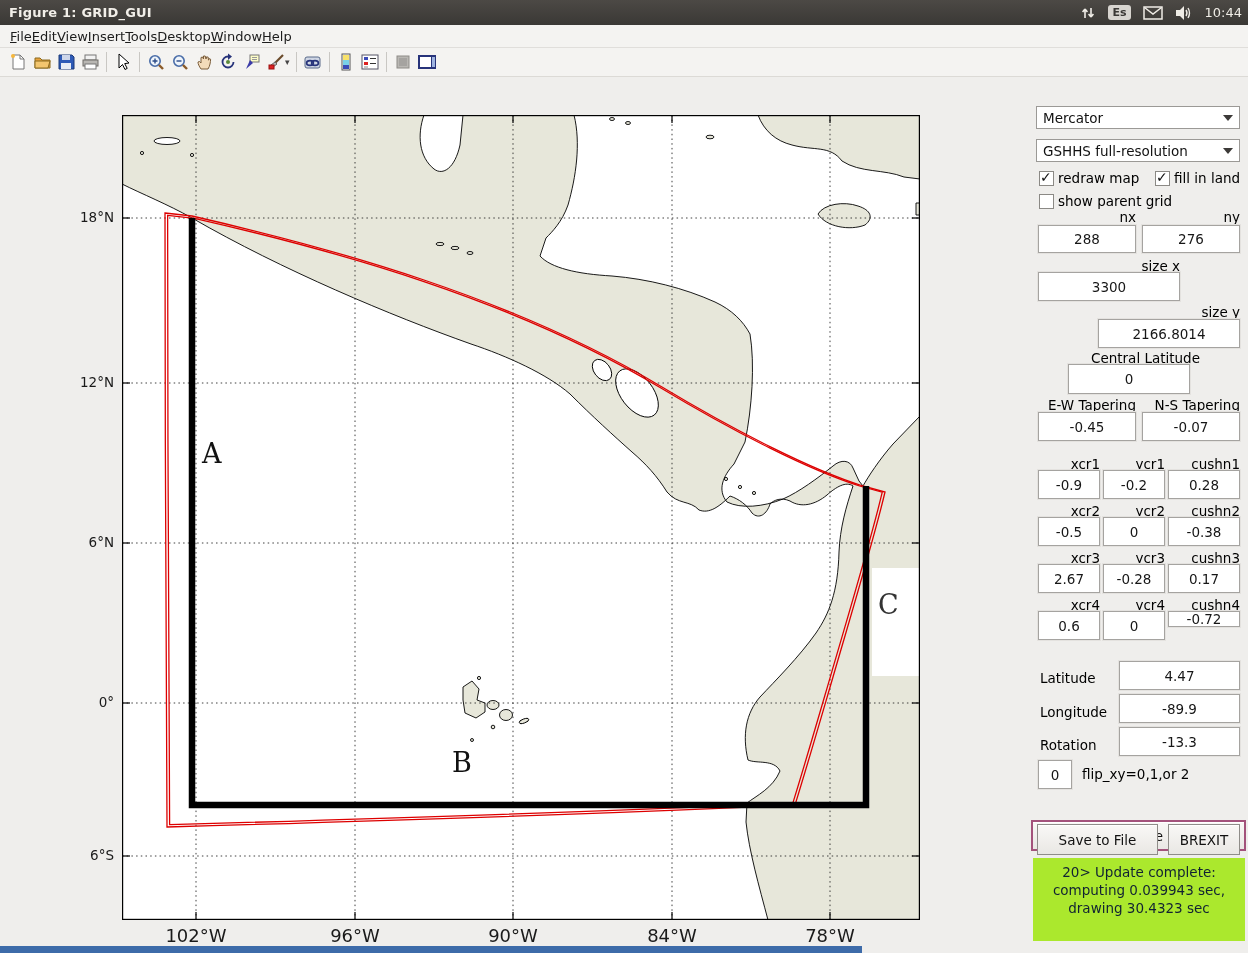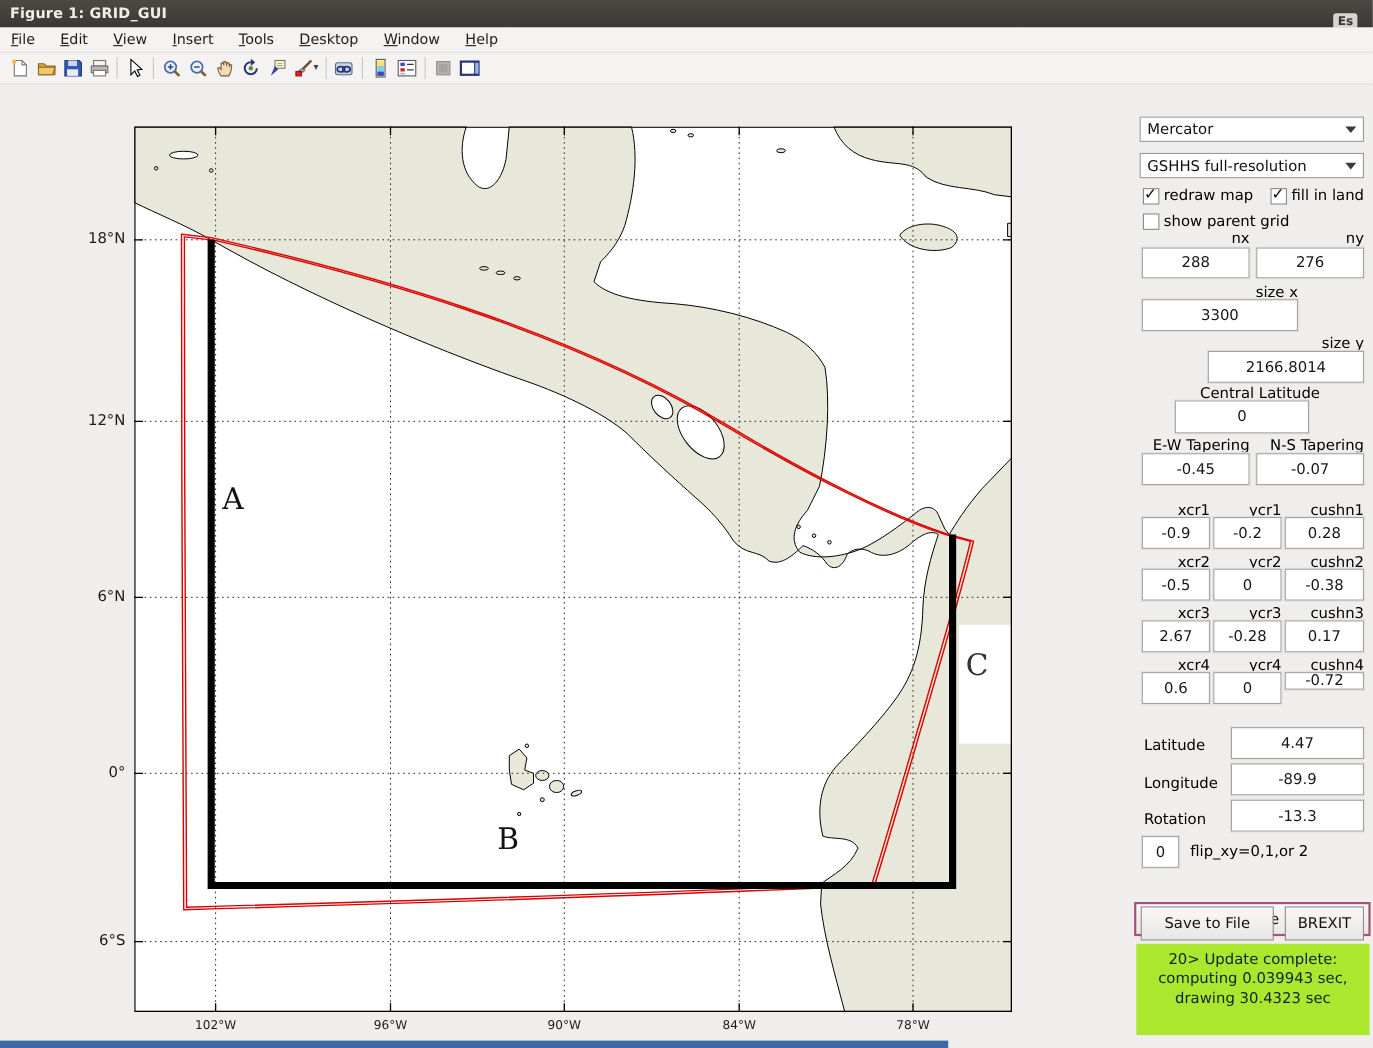--- a/index.html
+++ b/index.html
@@ -2,37 +2,37 @@
 <html><head>
 <meta charset="utf-8">
 <style>
   html,body{margin:0;padding:0;}
   body{width:1248px;height:953px;position:relative;background:#efeeec;
        font-family:"DejaVu Sans","Liberation Sans",sans-serif;overflow:hidden;}
   
   .titlebar{position:absolute;left:0;top:0;width:1248px;height:25px;
     background:linear-gradient(#4c4945,#3a3835);display:flex;align-items:center;}
   .title-text{color:#f2efe9;font-weight:bold;font-size:13px;padding-left:9px;letter-spacing:.2px;}
-  .tray{position:absolute;right:6px;top:0;height:25px;display:flex;align-items:center;gap:12px;flex-direction:column;}
+  .tray{position:absolute;right:6px;top:0;height:25px;display:flex;align-items:center;gap:12px;}
   .tray .clock{color:#efece6;font-size:13px;}
   .es-badge{background:#d7d4cf;color:#3a3835;font-size:11px;font-weight:bold;
     border-radius:3px;padding:1px 4px;line-height:13px;}
   .menubar{position:absolute;left:0;top:25px;width:1248px;height:23px;background:#f4f3f1;
-    border-bottom:1px solid #e0dedb;display:flex;align-items:center;gap:23px;padding-left:10px;box-sizing:border-box;}
+    border-bottom:1px solid #e0dedb;display:flex;align-items:center;padding-left:10px;box-sizing:border-box;}
   .menu-item{font-size:13px;color:#1c1c1c;cursor:default;}
   .menu-item u{text-decoration:underline;}
   .toolbar{position:absolute;left:0;top:48px;width:1248px;height:29px;background:#f4f3f1;
     border-bottom:1px solid #dcdad6;display:flex;align-items:center;padding-left:6px;box-sizing:border-box;}
   .tbtn{width:24px;height:22px;display:flex;align-items:center;justify-content:center;}
   .tsep{width:1px;height:20px;background:#c9c7c3;margin:0 4px;}
   .caret{font-size:9px;color:#444;margin-left:-3px;margin-right:2px;}
   
   .figure{position:absolute;left:0;top:77px;width:1248px;height:876px;background:#efeeec;}
   .map-canvas{position:absolute;left:122px;top:38px;width:798px;height:805px;background:#ffffff;}
-  .xtick{position:absolute;width:80px;top:848px;text-align:center;font-size:11px;color:#1a1a1a;}
+  .xtick{position:absolute;width:80px;top:848px;text-align:center;font-size:18px;color:#1a1a1a;}
   .ytick{position:absolute;left:60px;width:54px;text-align:right;font-size:13.5px;color:#1a1a1a;}
   .bluebar{position:absolute;left:0;top:869px;width:862px;height:7px;background:#3d6ba9;}
   
   .plabel{position:absolute;font-size:13.5px;color:#000;text-align:right;}
   .plabel-left{position:absolute;font-size:13.5px;color:#000;}
   .field{position:absolute;background:#fff;border:1px solid #a5a3a0;box-shadow:0 0 0 1px #e4e2df;
     display:flex;align-items:center;justify-content:center;font-size:13.5px;color:#161616;box-sizing:border-box;}
   .dropdown{position:absolute;background:#fff;border:1px solid #9b9996;display:flex;align-items:center;
     font-size:13.5px;color:#111;padding-left:6px;box-sizing:border-box;}
   .dropdown .arrow{position:absolute;right:6px;top:8px;width:0;height:0;

